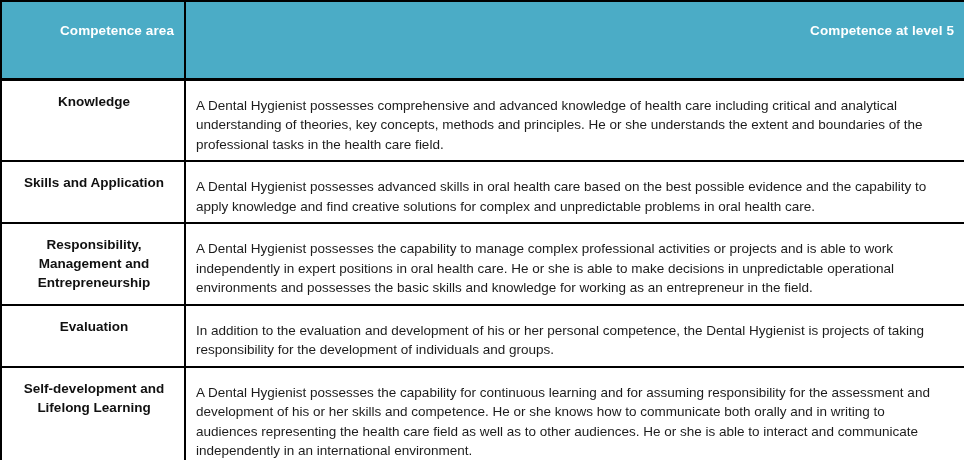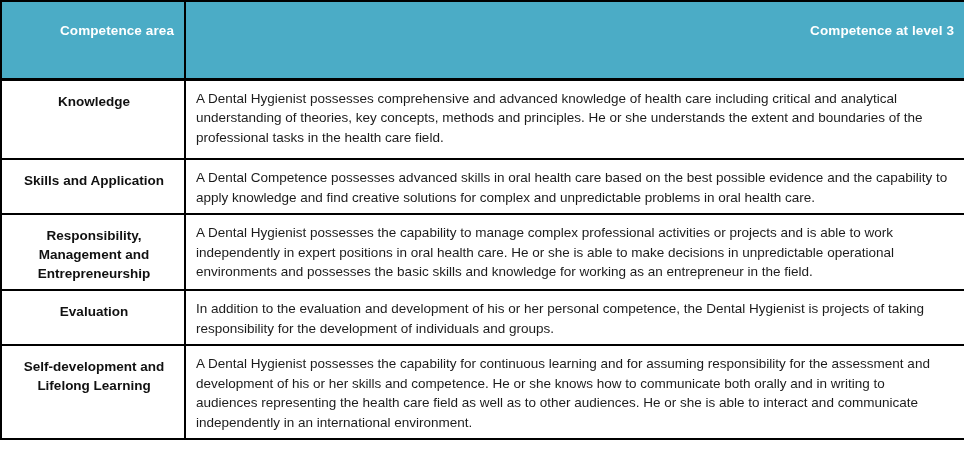--- a/index.html
+++ b/index.html
@@ -57,48 +57,48 @@
     font-weight: bold;
     font-size: 13.5px;
     line-height: 19px;
     padding: 11px 8px 6px 10px;
     color: #111111;
     text-align: center;
   }
   table.competence td.desc {
     font-size: 13.5px;
     line-height: 19.5px;
-    padding: 8px 14px 6px 10px;
+    padding: 15px 14px 6px 10px;
     color: #1c1c1c;
   }
 </style>
 </head>
 <body>
 
 <div class="page">
   <table class="competence">
     <colgroup>
       <col class="c1">
       <col class="c2">
     </colgroup>
     <thead>
       <tr>
         <th>Competence area</th>
-        <th>Competence at level 3</th>
+        <th>Competence at level 5</th>
       </tr>
     </thead>
     <tbody>
   <tr>
     <td class="area">Knowledge</td>
     <td class="desc">A Dental Hygienist possesses comprehensive and advanced knowledge of health care including critical and analytical understanding of theories, key concepts, methods and principles. He or she understands the extent and boundaries of the professional tasks in the health care field.</td>
   </tr>
 
   <tr>
     <td class="area">Skills and Application</td>
-    <td class="desc">A Dental Competence possesses advanced skills in oral health care based on the best possible evidence and the capability to apply knowledge and find creative solutions for complex and unpredictable problems in oral health care.</td>
+    <td class="desc">A Dental Hygienist possesses advanced skills in oral health care based on the best possible evidence and the capability to apply knowledge and find creative solutions for complex and unpredictable problems in oral health care.</td>
   </tr>
 
   <tr>
     <td class="area">Responsibility, Management and Entrepreneurship</td>
     <td class="desc">A Dental Hygienist possesses the capability to manage complex professional activities or projects and is able to work independently in expert positions in oral health care. He or she is able to make decisions in unpredictable operational environments and possesses the basic skills and knowledge for working as an entrepreneur in the field.</td>
   </tr>
 
   <tr>
     <td class="area">Evaluation</td>
     <td class="desc">In addition to the evaluation and development of his or her personal competence, the Dental Hygienist is projects of taking responsibility for the development of individuals and groups.</td>

